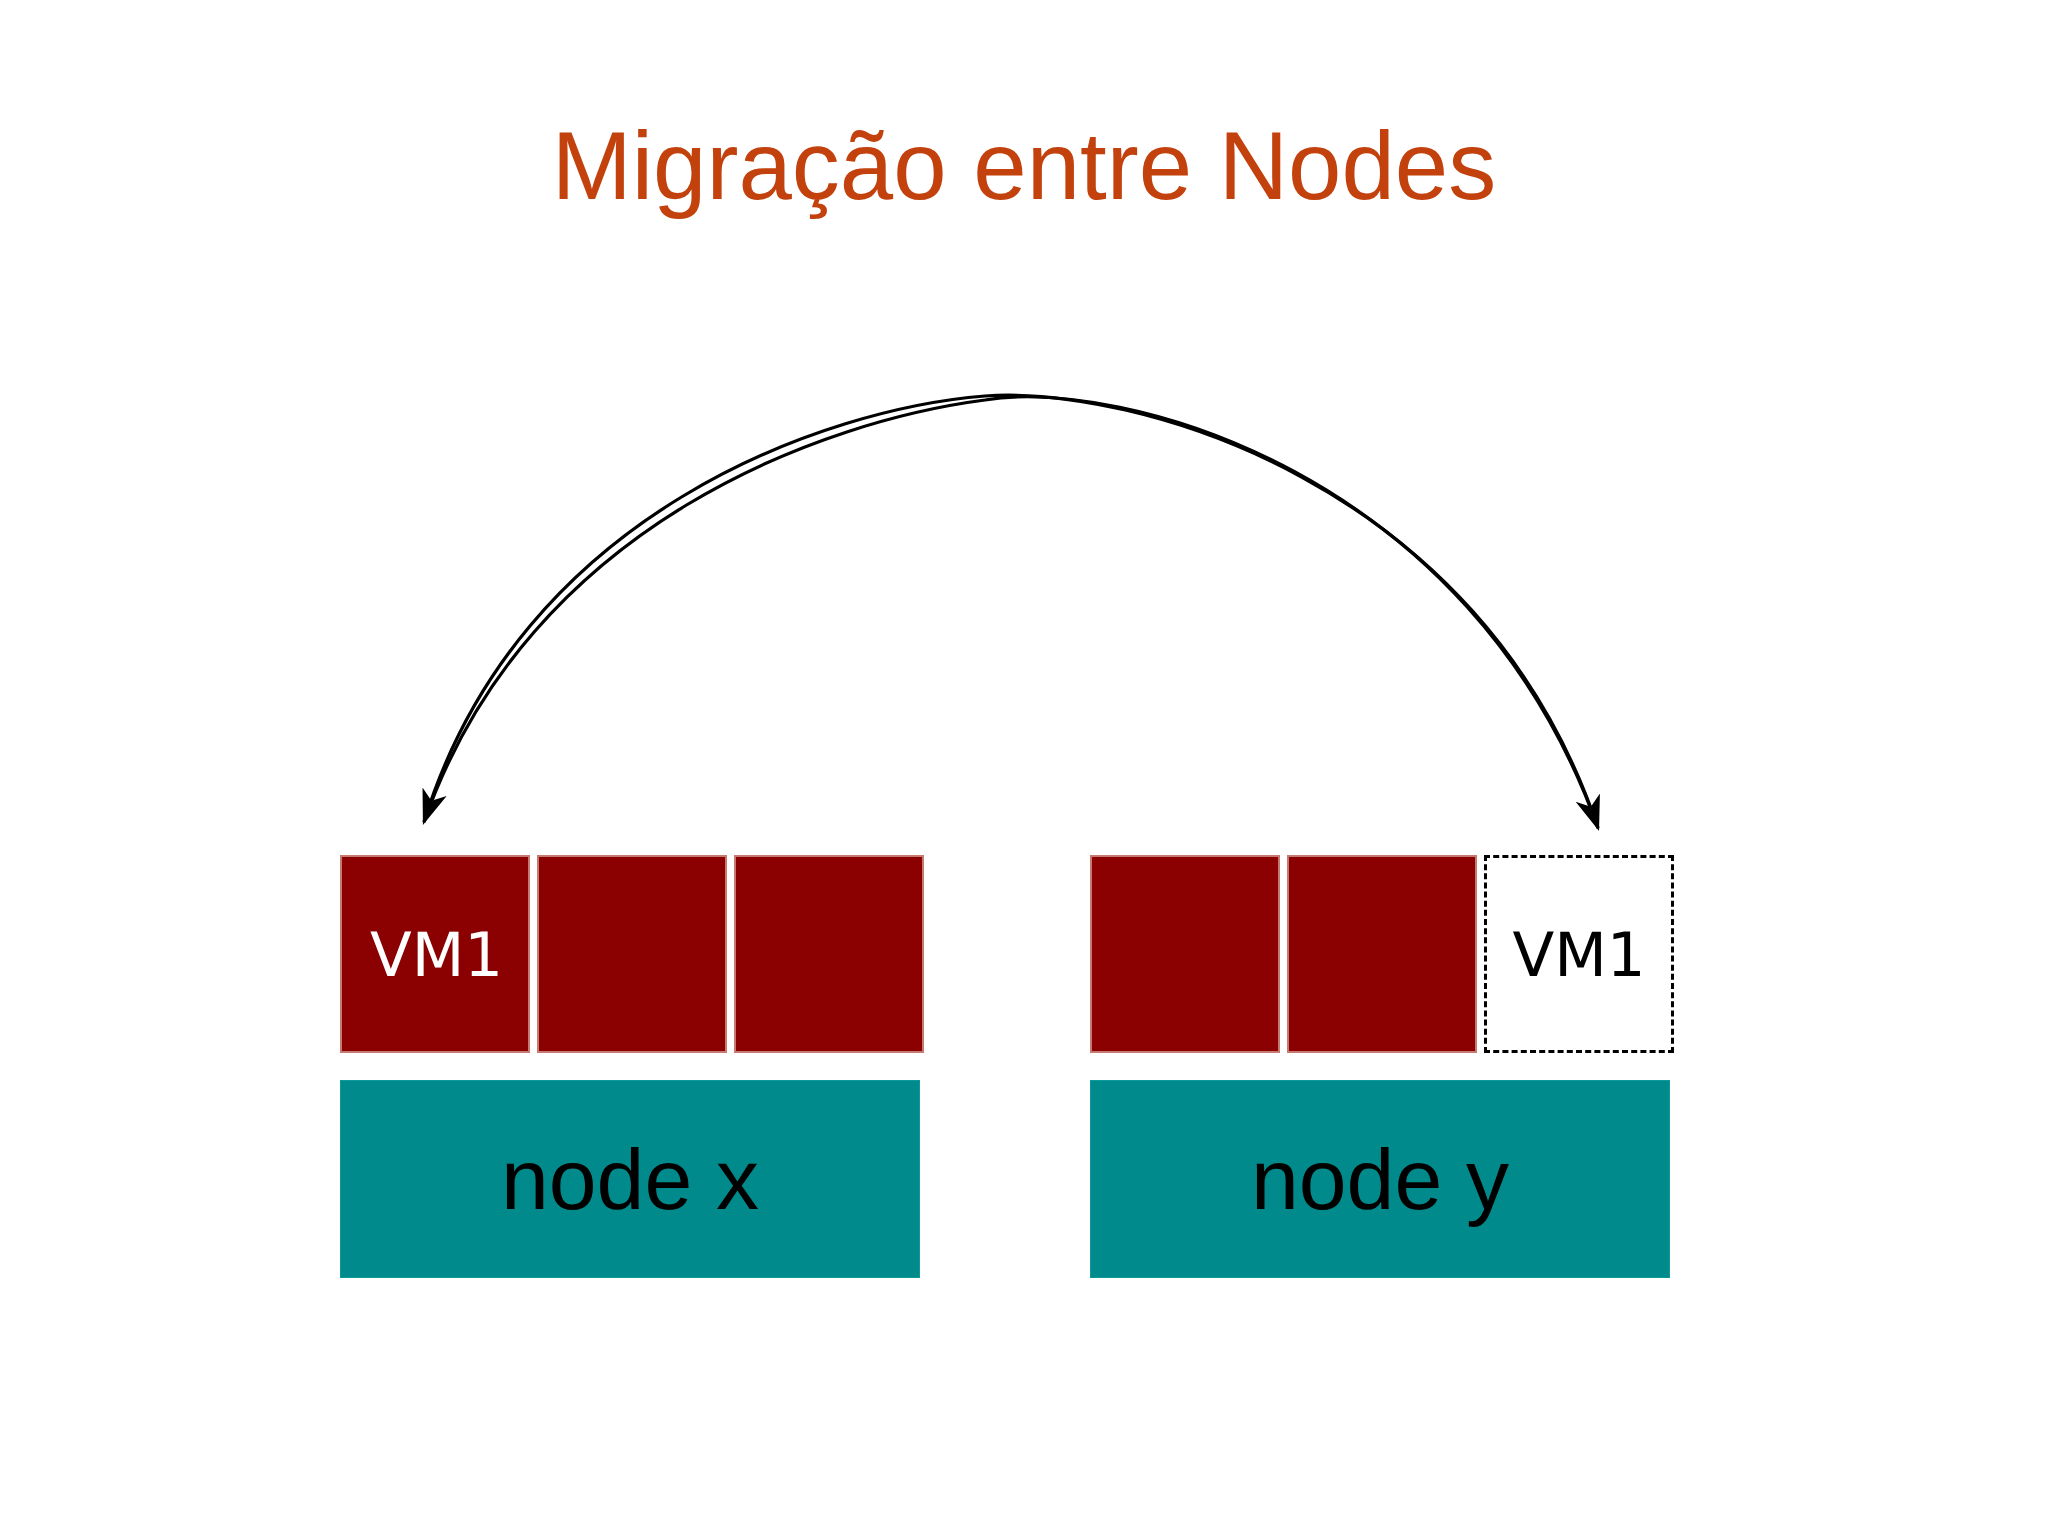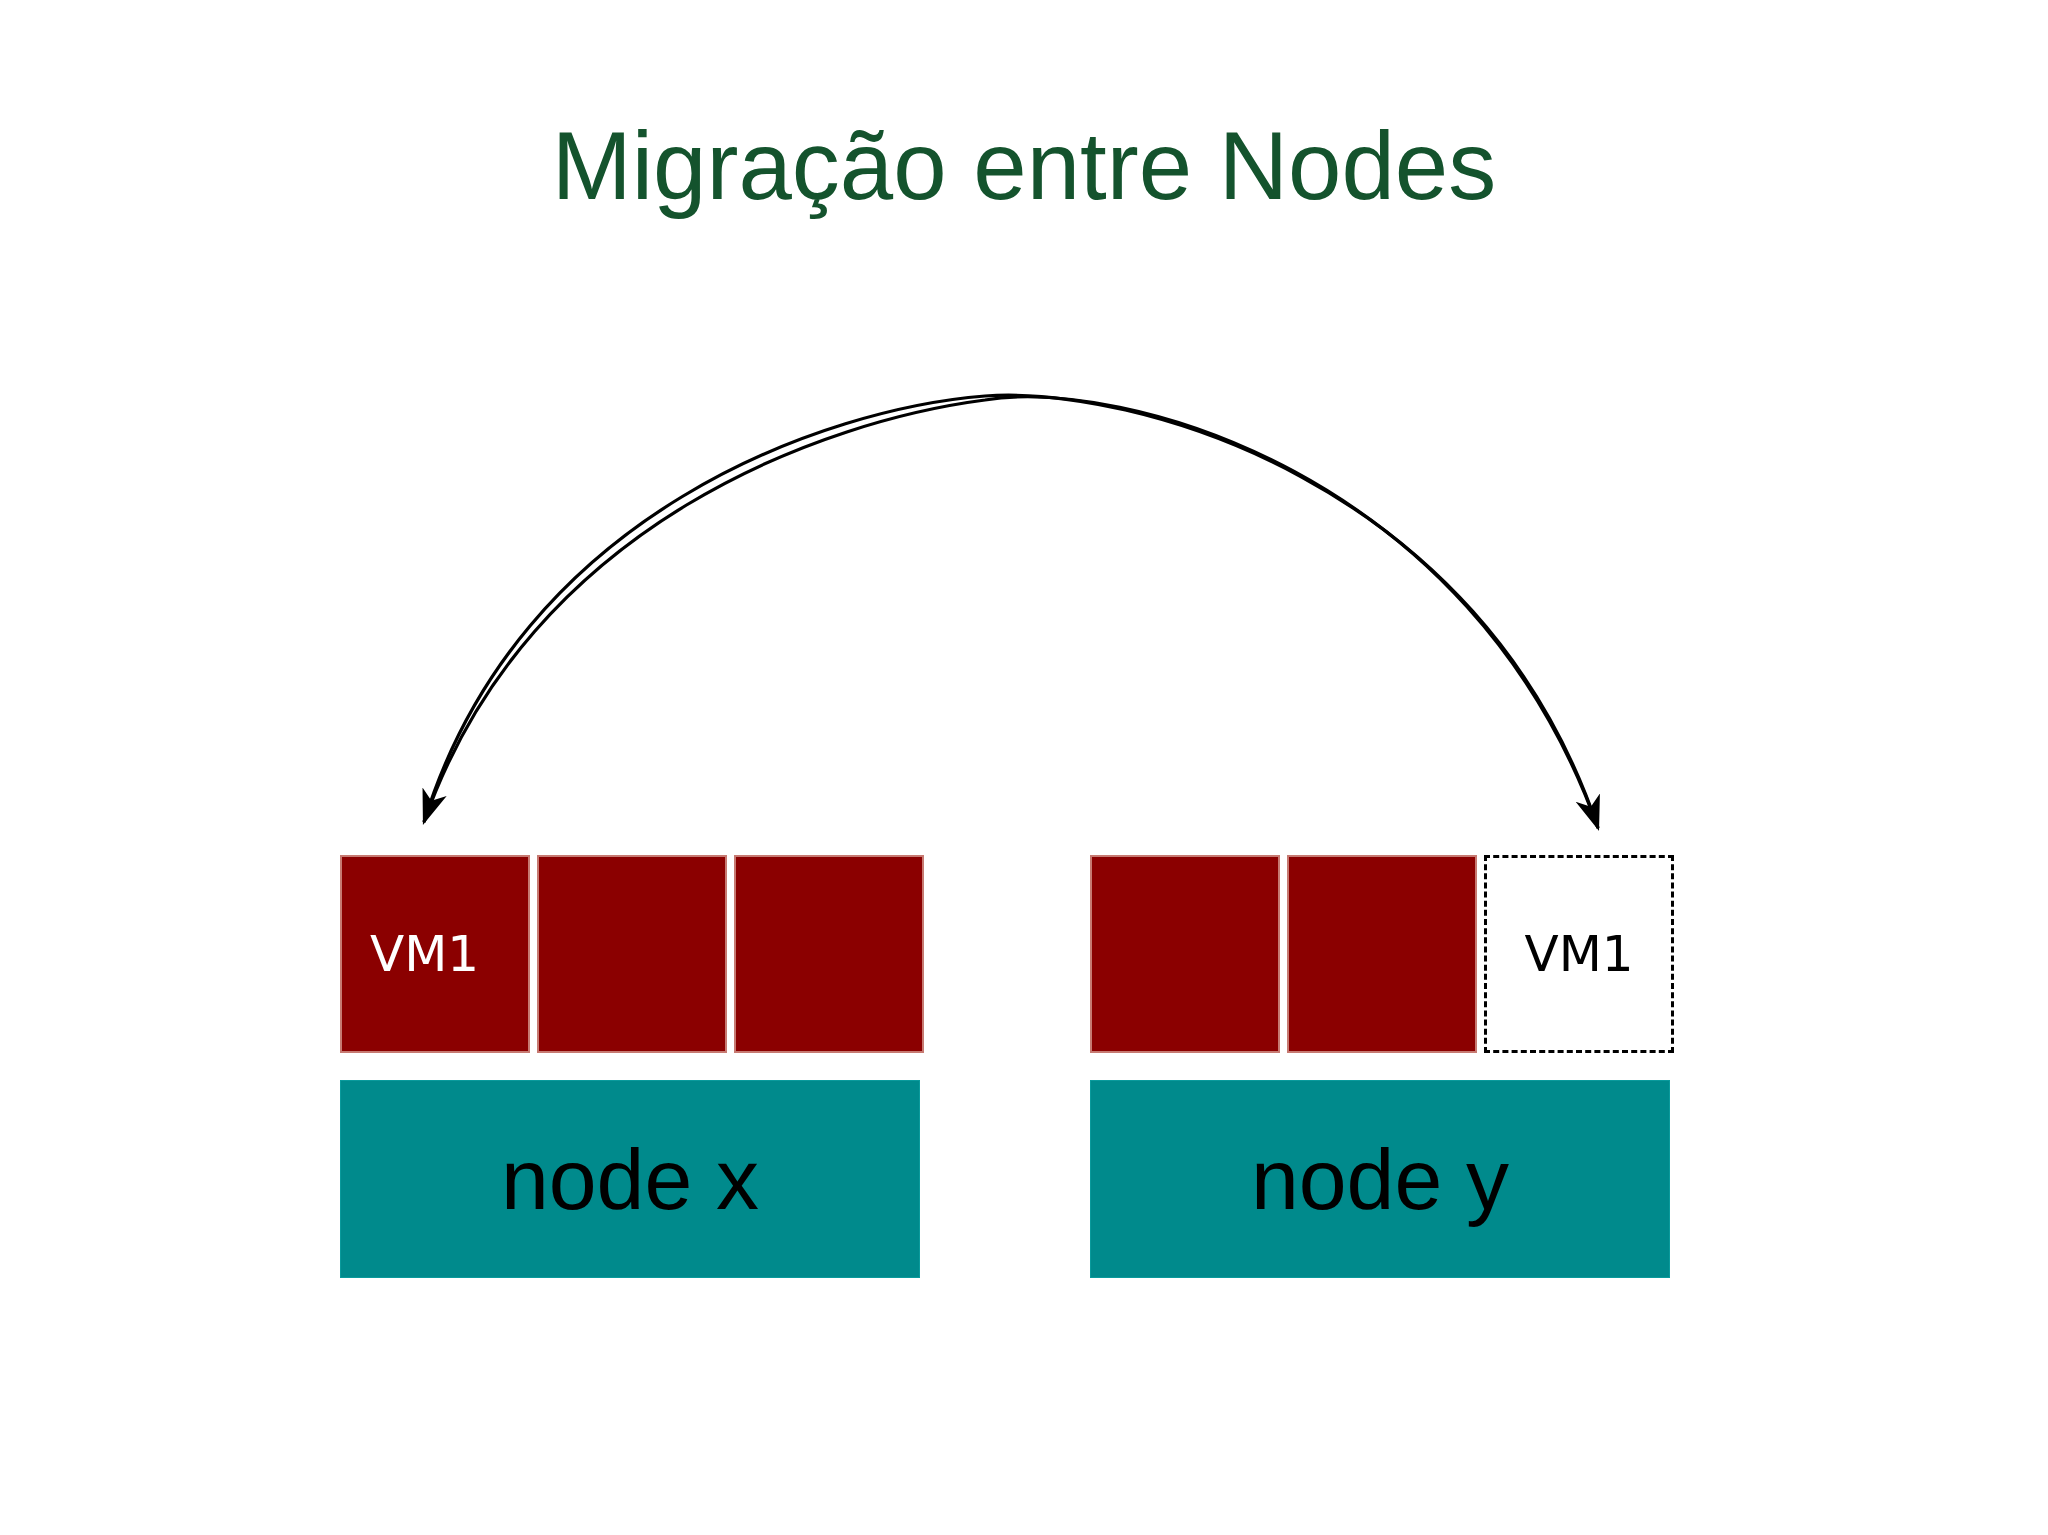--- a/index.html
+++ b/index.html
@@ -22,21 +22,21 @@
   #slide-title {
     position: absolute;
     left: 0;
     top: 118px;
     width: 2048px;
     text-align: center;
     font-family: "Liberation Sans", sans-serif;
     font-size: 96px;
     font-weight: 400;
     line-height: 1.0;
-    color: #14532d;
+    color: #c2410c;
     letter-spacing: 0px;
     white-space: nowrap;
   }
 
   
   #migration-arrow-svg {
     position: absolute;
     left: 0;
     top: 0;
     width: 2048px;
@@ -65,21 +65,21 @@
     margin-right: 7px;
   }
   .vm-box:last-child { margin-right: 0; }
   .vm-box.empty-slot {
     background: transparent;
     border: 3px dashed #000000;
     justify-content: center;
   }
   .vm-label {
     font-family: "DejaVu Sans", sans-serif;
-    font-size: 50px;
+    font-size: 61px;
     font-weight: 400;
     color: #ffffff;
     padding-left: 28px;
     line-height: 1;
     user-select: none;
   }
   .vm-box.empty-slot .vm-label {
     color: #000000;
     padding-left: 0;
   }

